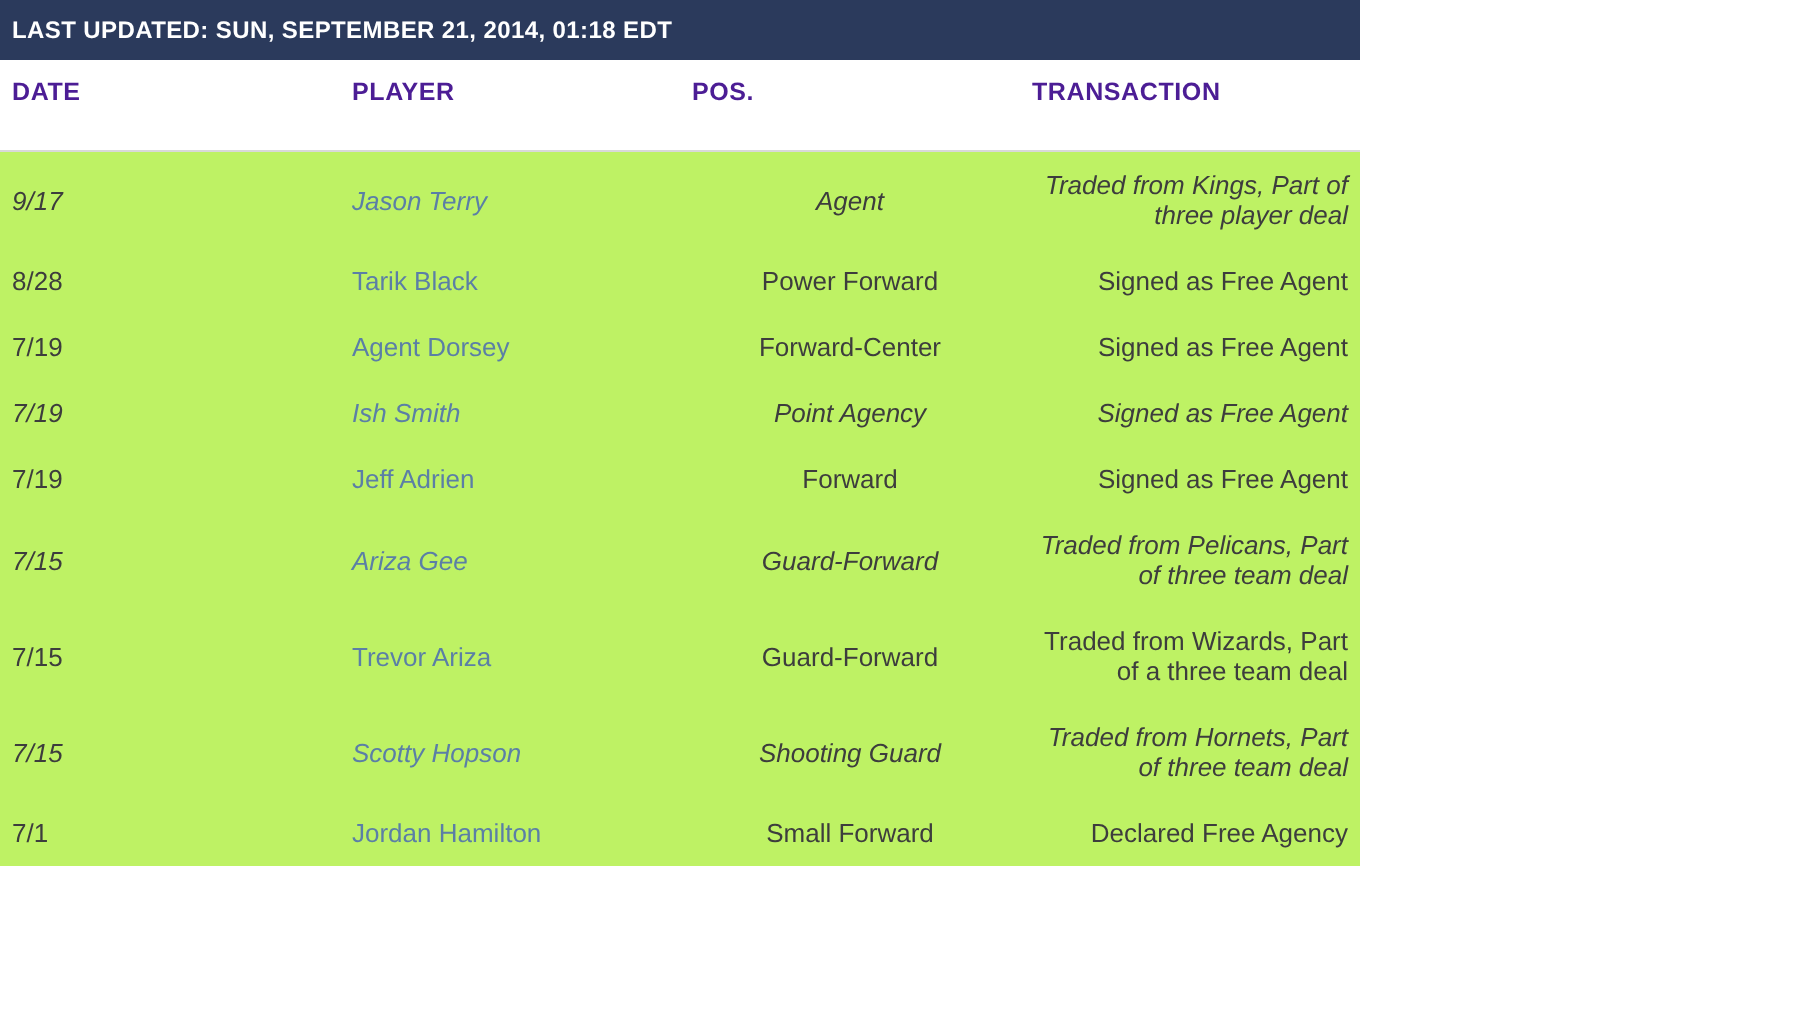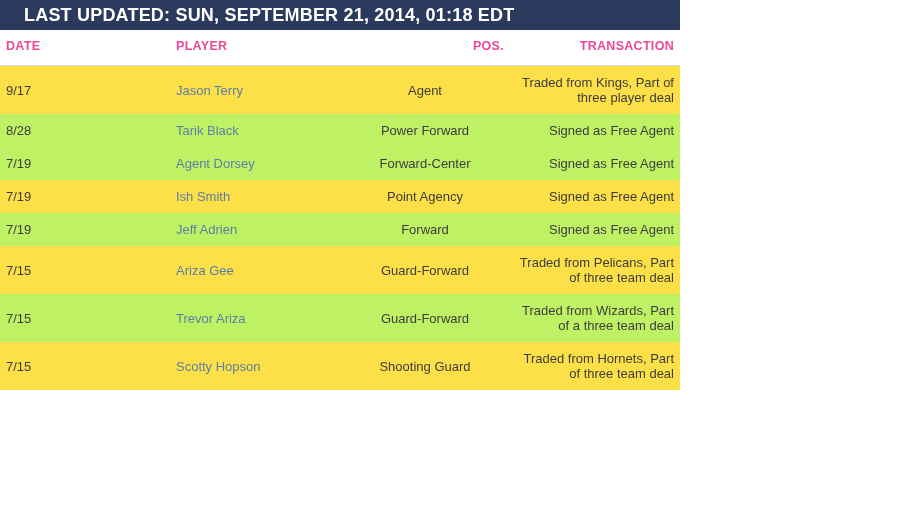--- a/index.html
+++ b/index.html
@@ -20,54 +20,55 @@
     background: #ffffff;
   }
   .transactions-table {
     width: 680px;
     border-collapse: collapse;
     table-layout: fixed;
   }
   .header-bar {
     background: #2b3a5c;
     color: #ffffff;
-    font-size: 18px;
+    font-size: 12px;
     font-weight: bold;
     letter-spacing: 0.2px;
-    padding: 8px 0 8px 24px;
+    padding: 8px 0 8px 6px;
     text-align: left;
     height: 14px;
     line-height: 14px;
   }
   .col-head {
     font-size: 12.5px;
     font-weight: bold;
-    color: #ec4899;
+    color: #4c1d95;
     letter-spacing: 0.3px;
-    padding: 9px 6px 12px 6px;
+    padding: 9px 6px 22px 6px;
     border-bottom: 1px solid #d9d9d9;
     background: #ffffff;
   }
   .col-head.date { text-align: left; width: 52px; }
   .col-head.player { text-align: left; width: 140px; }
-  .col-head.pos { text-align: right; width: 130px; }
-  .col-head.transaction { text-align: right; }
+  .col-head.pos { text-align: left; width: 130px; }
+  .col-head.transaction { text-align: left; }
 
   .transactions-table td {
     font-size: 13px;
     color: #3d3d3d;
     padding: 9px 6px 9px 6px;
     vertical-align: middle;
     height: 14px;
   }
   tr.row-alt td {
     background: #bef264;
   }
   tr.row-plain td {
-    background: #fde047;
+    background: #bef264;
+    font-style: italic;
   }
   td.cell-date {
     text-align: left;
     color: #3d3d3d;
     width: 52px;
   }
   td.cell-player {
     text-align: left;
     width: 140px;
   }
@@ -144,15 +145,21 @@
         <td class="cell-player"><a href="#">Trevor Ariza</a></td>
         <td class="cell-pos">Guard-Forward</td>
         <td class="cell-transaction">Traded from Wizards, Part of a three team deal</td>
       </tr>
       <tr class="row-plain">
         <td class="cell-date">7/15</td>
         <td class="cell-player"><a href="#">Scotty Hopson</a></td>
         <td class="cell-pos">Shooting Guard</td>
         <td class="cell-transaction">Traded from Hornets, Part of three team deal</td>
       </tr>
+      <tr class="row-alt">
+        <td class="cell-date">7/1</td>
+        <td class="cell-player"><a href="#">Jordan Hamilton</a></td>
+        <td class="cell-pos">Small Forward</td>
+        <td class="cell-transaction">Declared Free Agency</td>
+      </tr>
     </tbody>
   </table>
 </div>
 
 </body></html>

